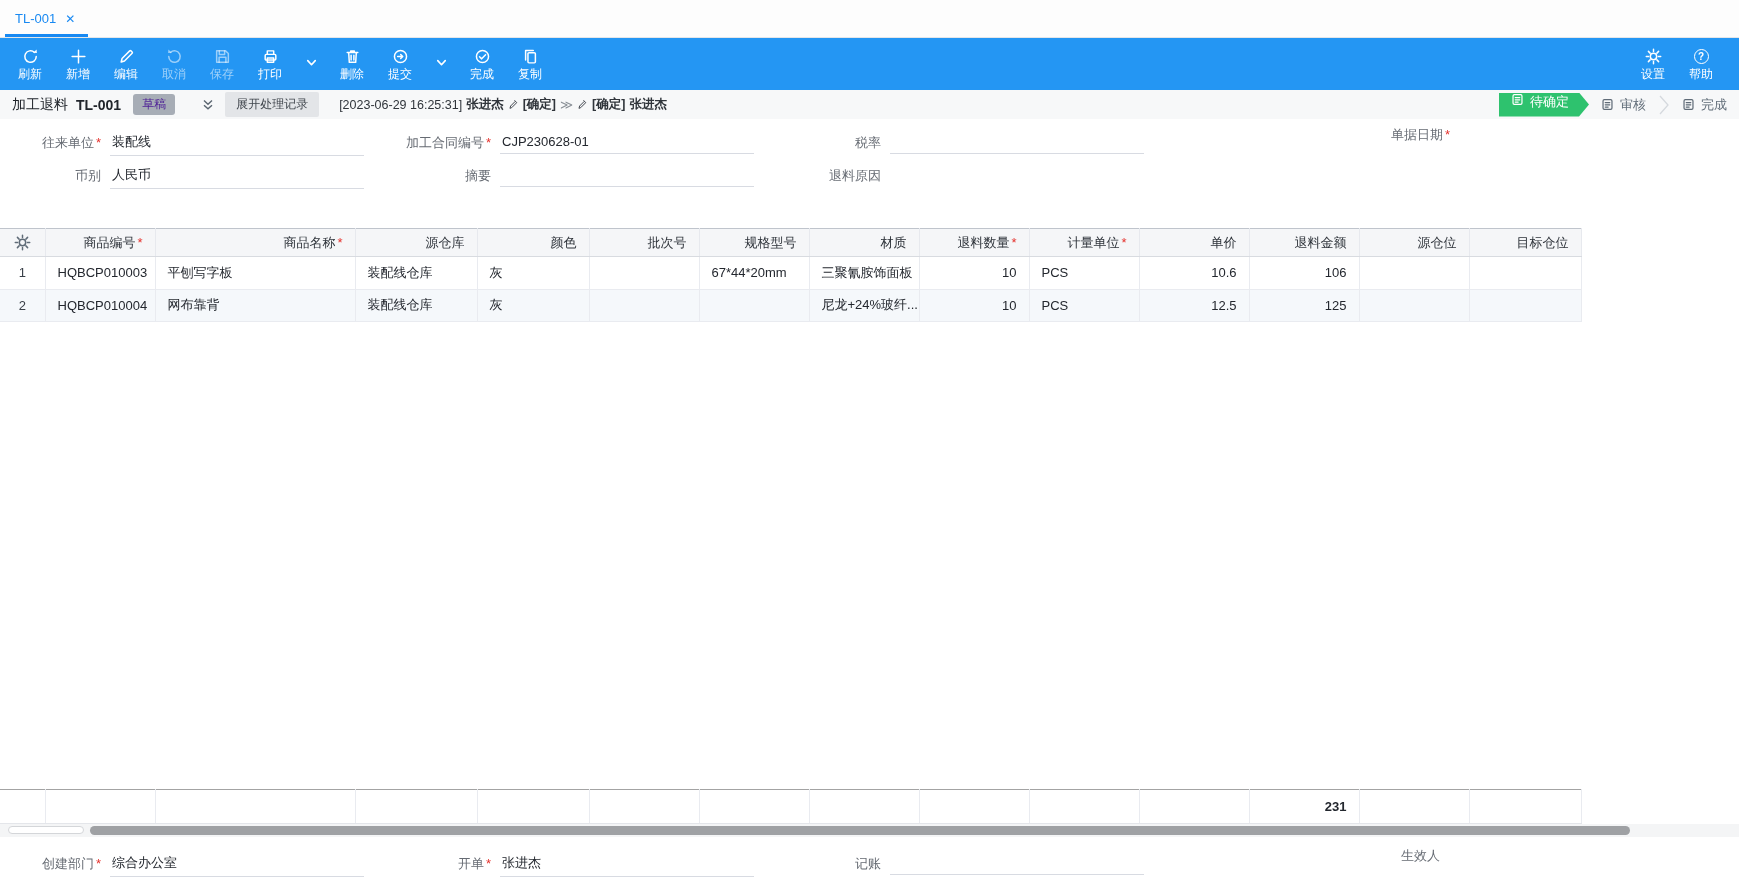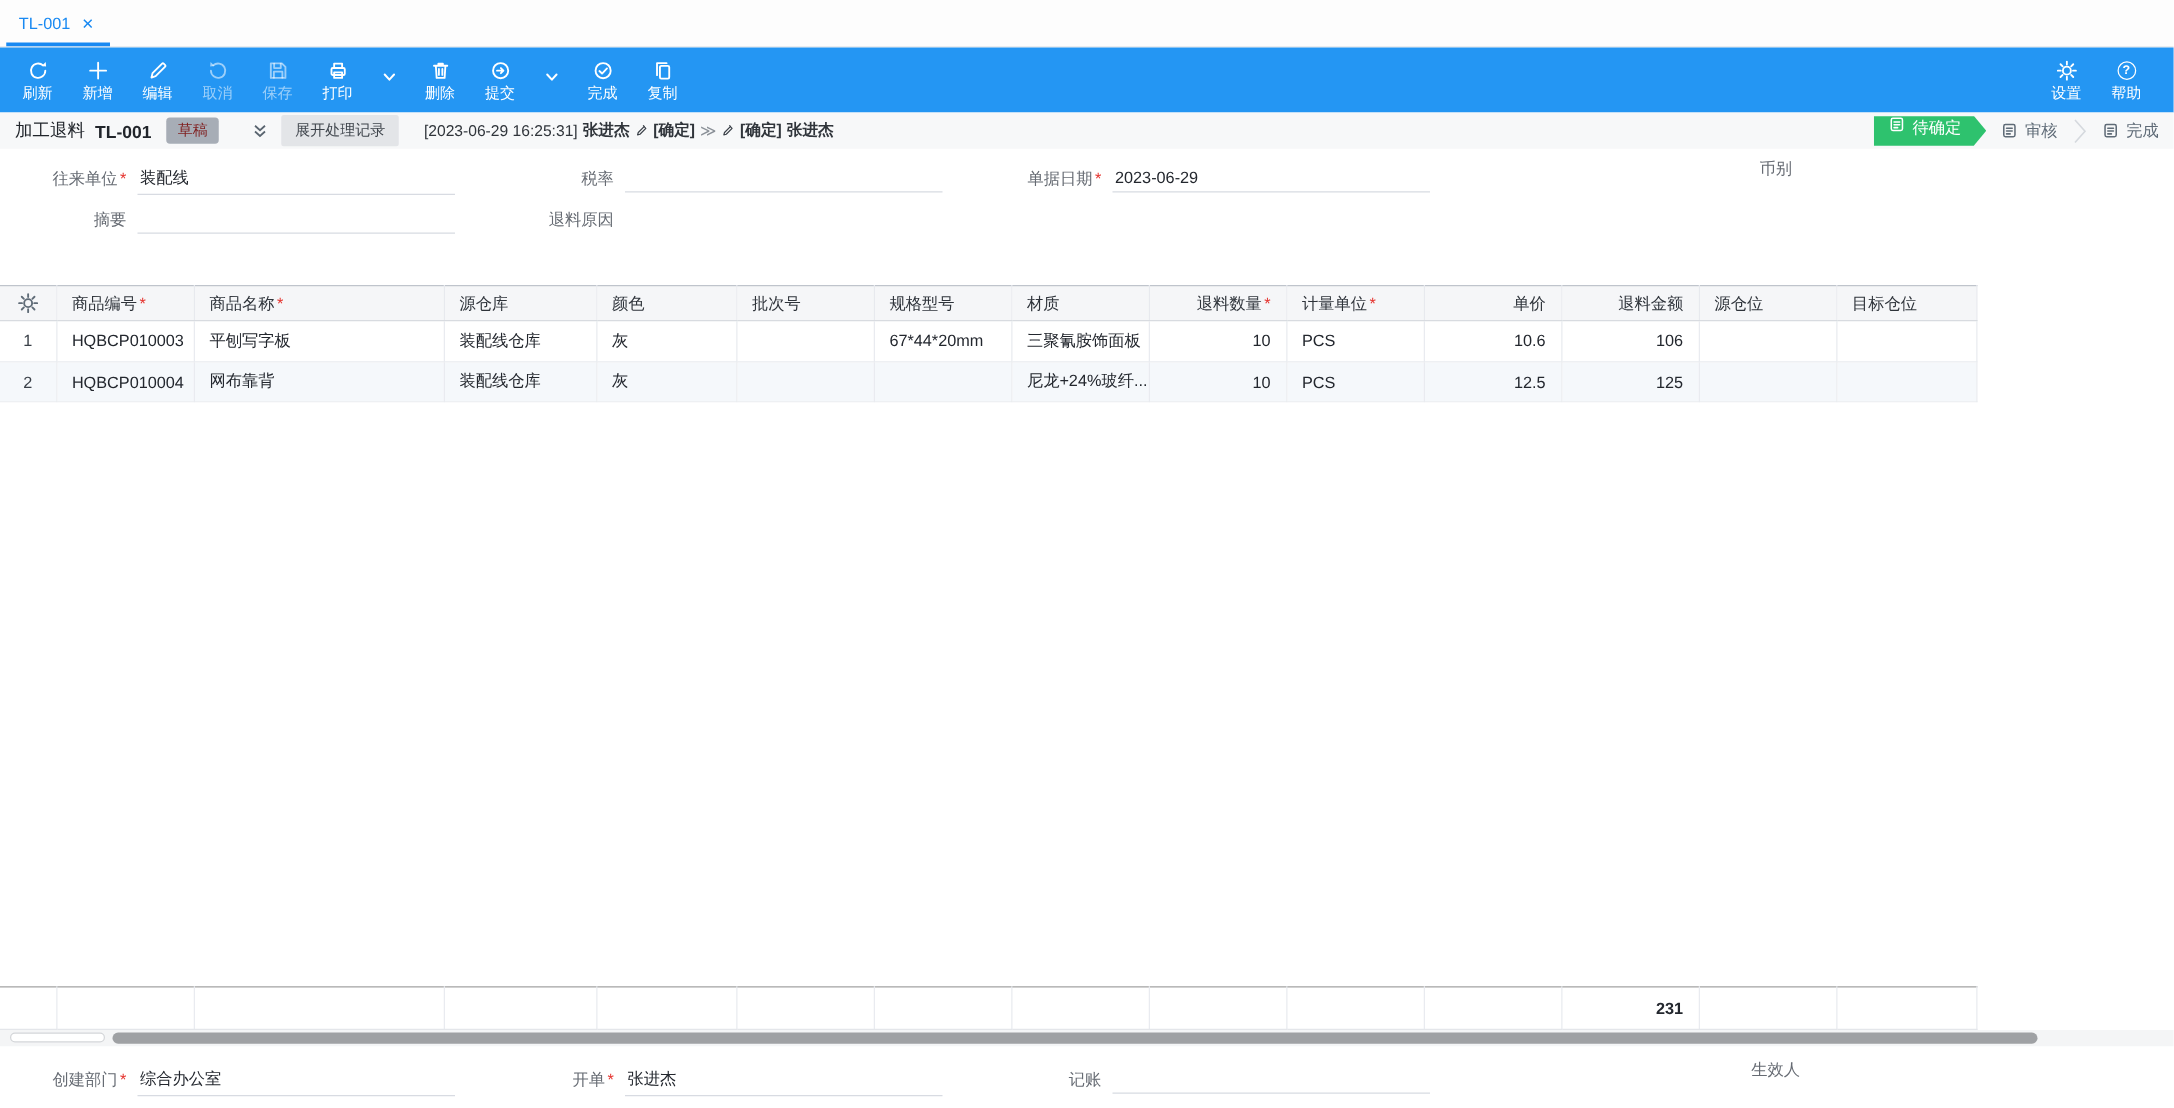--- a/index.html
+++ b/index.html
@@ -23,21 +23,21 @@
   .tb-btn .tb-ico svg { display:block; }
   .tb-btn .tb-label { font-size:12px; line-height:1; }
   .tb-btn.disabled { color:rgba(255,255,255,.55); cursor:default; }
   .tb-caret { width:26px; height:46px; display:flex; align-items:center; justify-content:center; color:#fff; cursor:pointer; margin:0 4px; }
   .q-icon { width:15px; height:15px; border:1.4px solid currentColor; border-radius:50%; font-size:10px; font-weight:bold; display:flex; align-items:center; justify-content:center; }
 
   
   .doc-header { height:29px; background:#f7f8f9; display:flex; align-items:center; padding-left:12px; position:relative; flex:0 0 auto; overflow:hidden; }
   .doc-type { font-size:14px; color:#21252b; }
   .doc-no { font-size:14px; font-weight:bold; margin-left:8px; color:#21252b; }
-  .status-badge { margin-left:12px; background:var(--badge-gray,#a7adb6); color:#7f1d1d; font-size:12px; padding:2px 9px; border-radius:3px; }
+  .status-badge { margin-left:12px; background:var(--badge-gray,#a7adb6); color:#4c1d95; font-size:12px; padding:2px 9px; border-radius:3px; }
   .expand-chevrons { margin-left:26px; color:#5a6570; display:flex; align-items:center; cursor:pointer; }
   .expand-btn { margin-left:10px; background:#e3e5e8; color:#40464d; font-size:12px; padding:4px 11px; border-radius:2px; cursor:pointer; }
   .process-record { margin-left:20px; font-size:12.5px; color:#30353b; display:flex; align-items:center; gap:4px; white-space:nowrap; }
   .process-record .pen { display:flex; align-items:center; color:#3a4048; }
   .process-record .psep { color:#8a9097; }
   .steps { position:absolute; right:0; top:0; height:29px; display:flex; align-items:center; }
   .step-active { background:var(--step-green,#2ec26e); color:#fff; font-size:13px; height:24px; display:flex; align-items:flex-start; gap:6px; padding:0 20px 0 12px;
     clip-path:polygon(0 0, calc(100% - 10px) 0, 100% 50%, calc(100% - 10px) 100%, 0 100%); }
   .step { color:#5f6b77; font-size:13px; display:flex; align-items:center; gap:6px; padding:0 12px; }
   .step-sep { color:#d5d9de; display:flex; align-items:center; }
@@ -48,21 +48,21 @@
   .field:nth-child(4n) { padding-right:59px;flex-direction:column; }
   .f-label { flex:0 0 110px; text-align:right; font-size:13px; color:#666b73; padding-right:9px; white-space:nowrap; }
   .field:nth-child(4n) .f-label { flex-basis:124px; }
   .req { color:var(--required-red,#e5322d); font-style:normal; margin-left:2px; font-size:13px; }
   .f-value { flex:1; font-size:13px; color:#23272e; border-bottom:1px solid #d8dbe2; padding:3px 2px 4px; min-height:22px; white-space:nowrap; }
 
   
   .grid-wrap { flex:1; display:flex; flex-direction:column; background:#fff; padding-top:28px; min-height:0; }
   table { border-collapse:collapse; table-layout:fixed; width:1581px; flex:0 0 auto; }
   th, td { font-size:13px; overflow:hidden; white-space:nowrap; padding:0 12px; }
-  .grid-head th { background:#f5f6f8; border-top:1px solid #bfc4cc; border-bottom:1px solid #d8dbe0; border-right:1px solid #e7e9ee; height:28px; font-weight:normal; color:#2e333a; text-align:left; }
+  .grid-head th { background:#f5f6f8; border-top:1px solid #bfc4cc; border-bottom:1px solid #d8dbe0; border-right:1px solid #e7e9ee; height:28px; font-weight:normal; color:#2e333a; text-align:right; }
   .grid-head th.right { text-align:right; }
   .grid-head th.gear-cell { text-align:center; color:#5f6b77; padding:0; cursor:pointer; }
   .grid-head th.gear-cell svg { vertical-align:middle; }
   .grid-body td { height:32px; border-bottom:1px solid #e9ebf0; border-right:1px solid #e9ebf0; color:#23272e; }
   .grid-body tr:nth-child(even) td { background:var(--row-alt,#f5f8fb); }
   .grid-body td.rowno { text-align:center; color:#3a4048; }
   td.right, .grid-sum td.right { text-align:right; }
   .grid-filler { flex:1; background:#fff; min-height:0; }
   .grid-sum td { height:34px; border-top:1px solid #a3a3a3; border-bottom:1px solid #e4e6ea; border-right:1px solid #e9ebf0; font-weight:bold; }
 
@@ -271,20 +271,24 @@
         </div>
       </div>
   </div>
 
   <div class="form-grid" id="top-form">
       <div class="field">
         <label class="f-label">往来单位<i class="req">*</i></label>
                    <div class="f-value">装配线</div>
       </div>
       <div class="field">
+        <label class="f-label">加工合同编号<i class="req">*</i></label>
+                   <div class="f-value">CJP230628-01</div>
+      </div>
+      <div class="field">
         <label class="f-label">税率</label>
                    <div class="f-value"></div>
       </div>
       <div class="field">
         <label class="f-label">单据日期<i class="req">*</i></label>
                    <div class="f-value">2023-06-29</div>
       </div>
       <div class="field">
         <label class="f-label">币别</label>
                    <div class="f-value">人民币</div>

